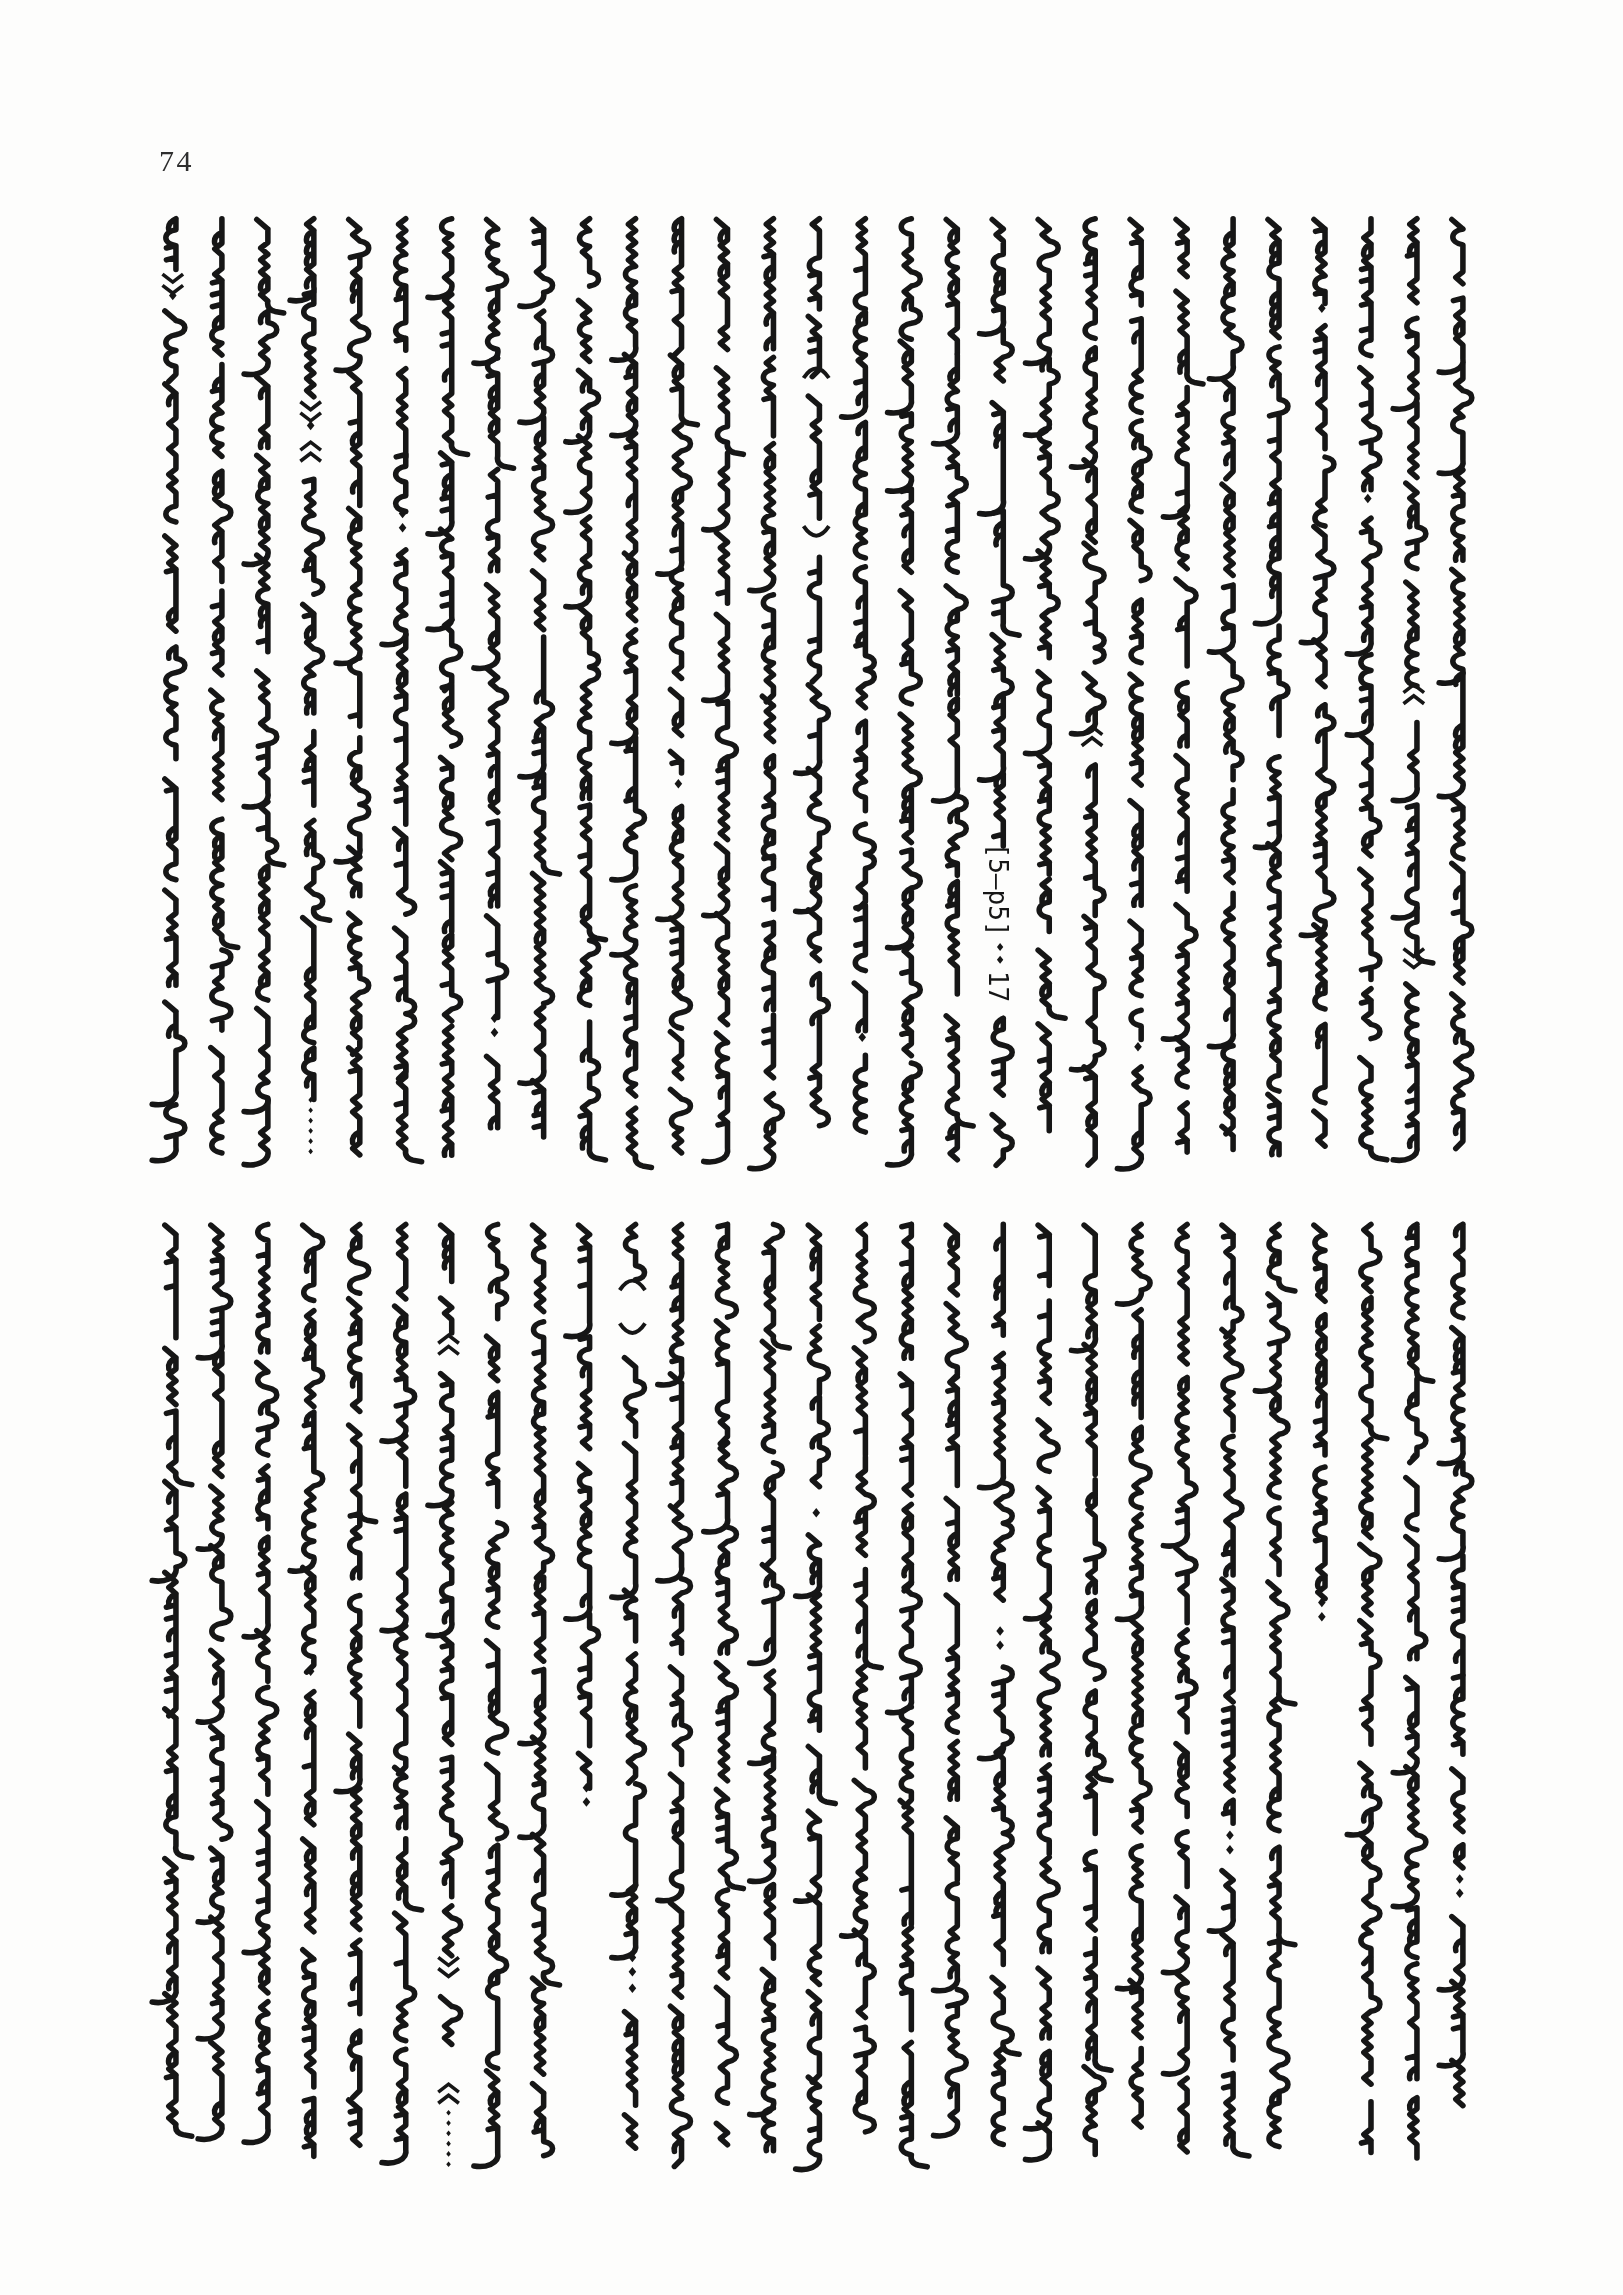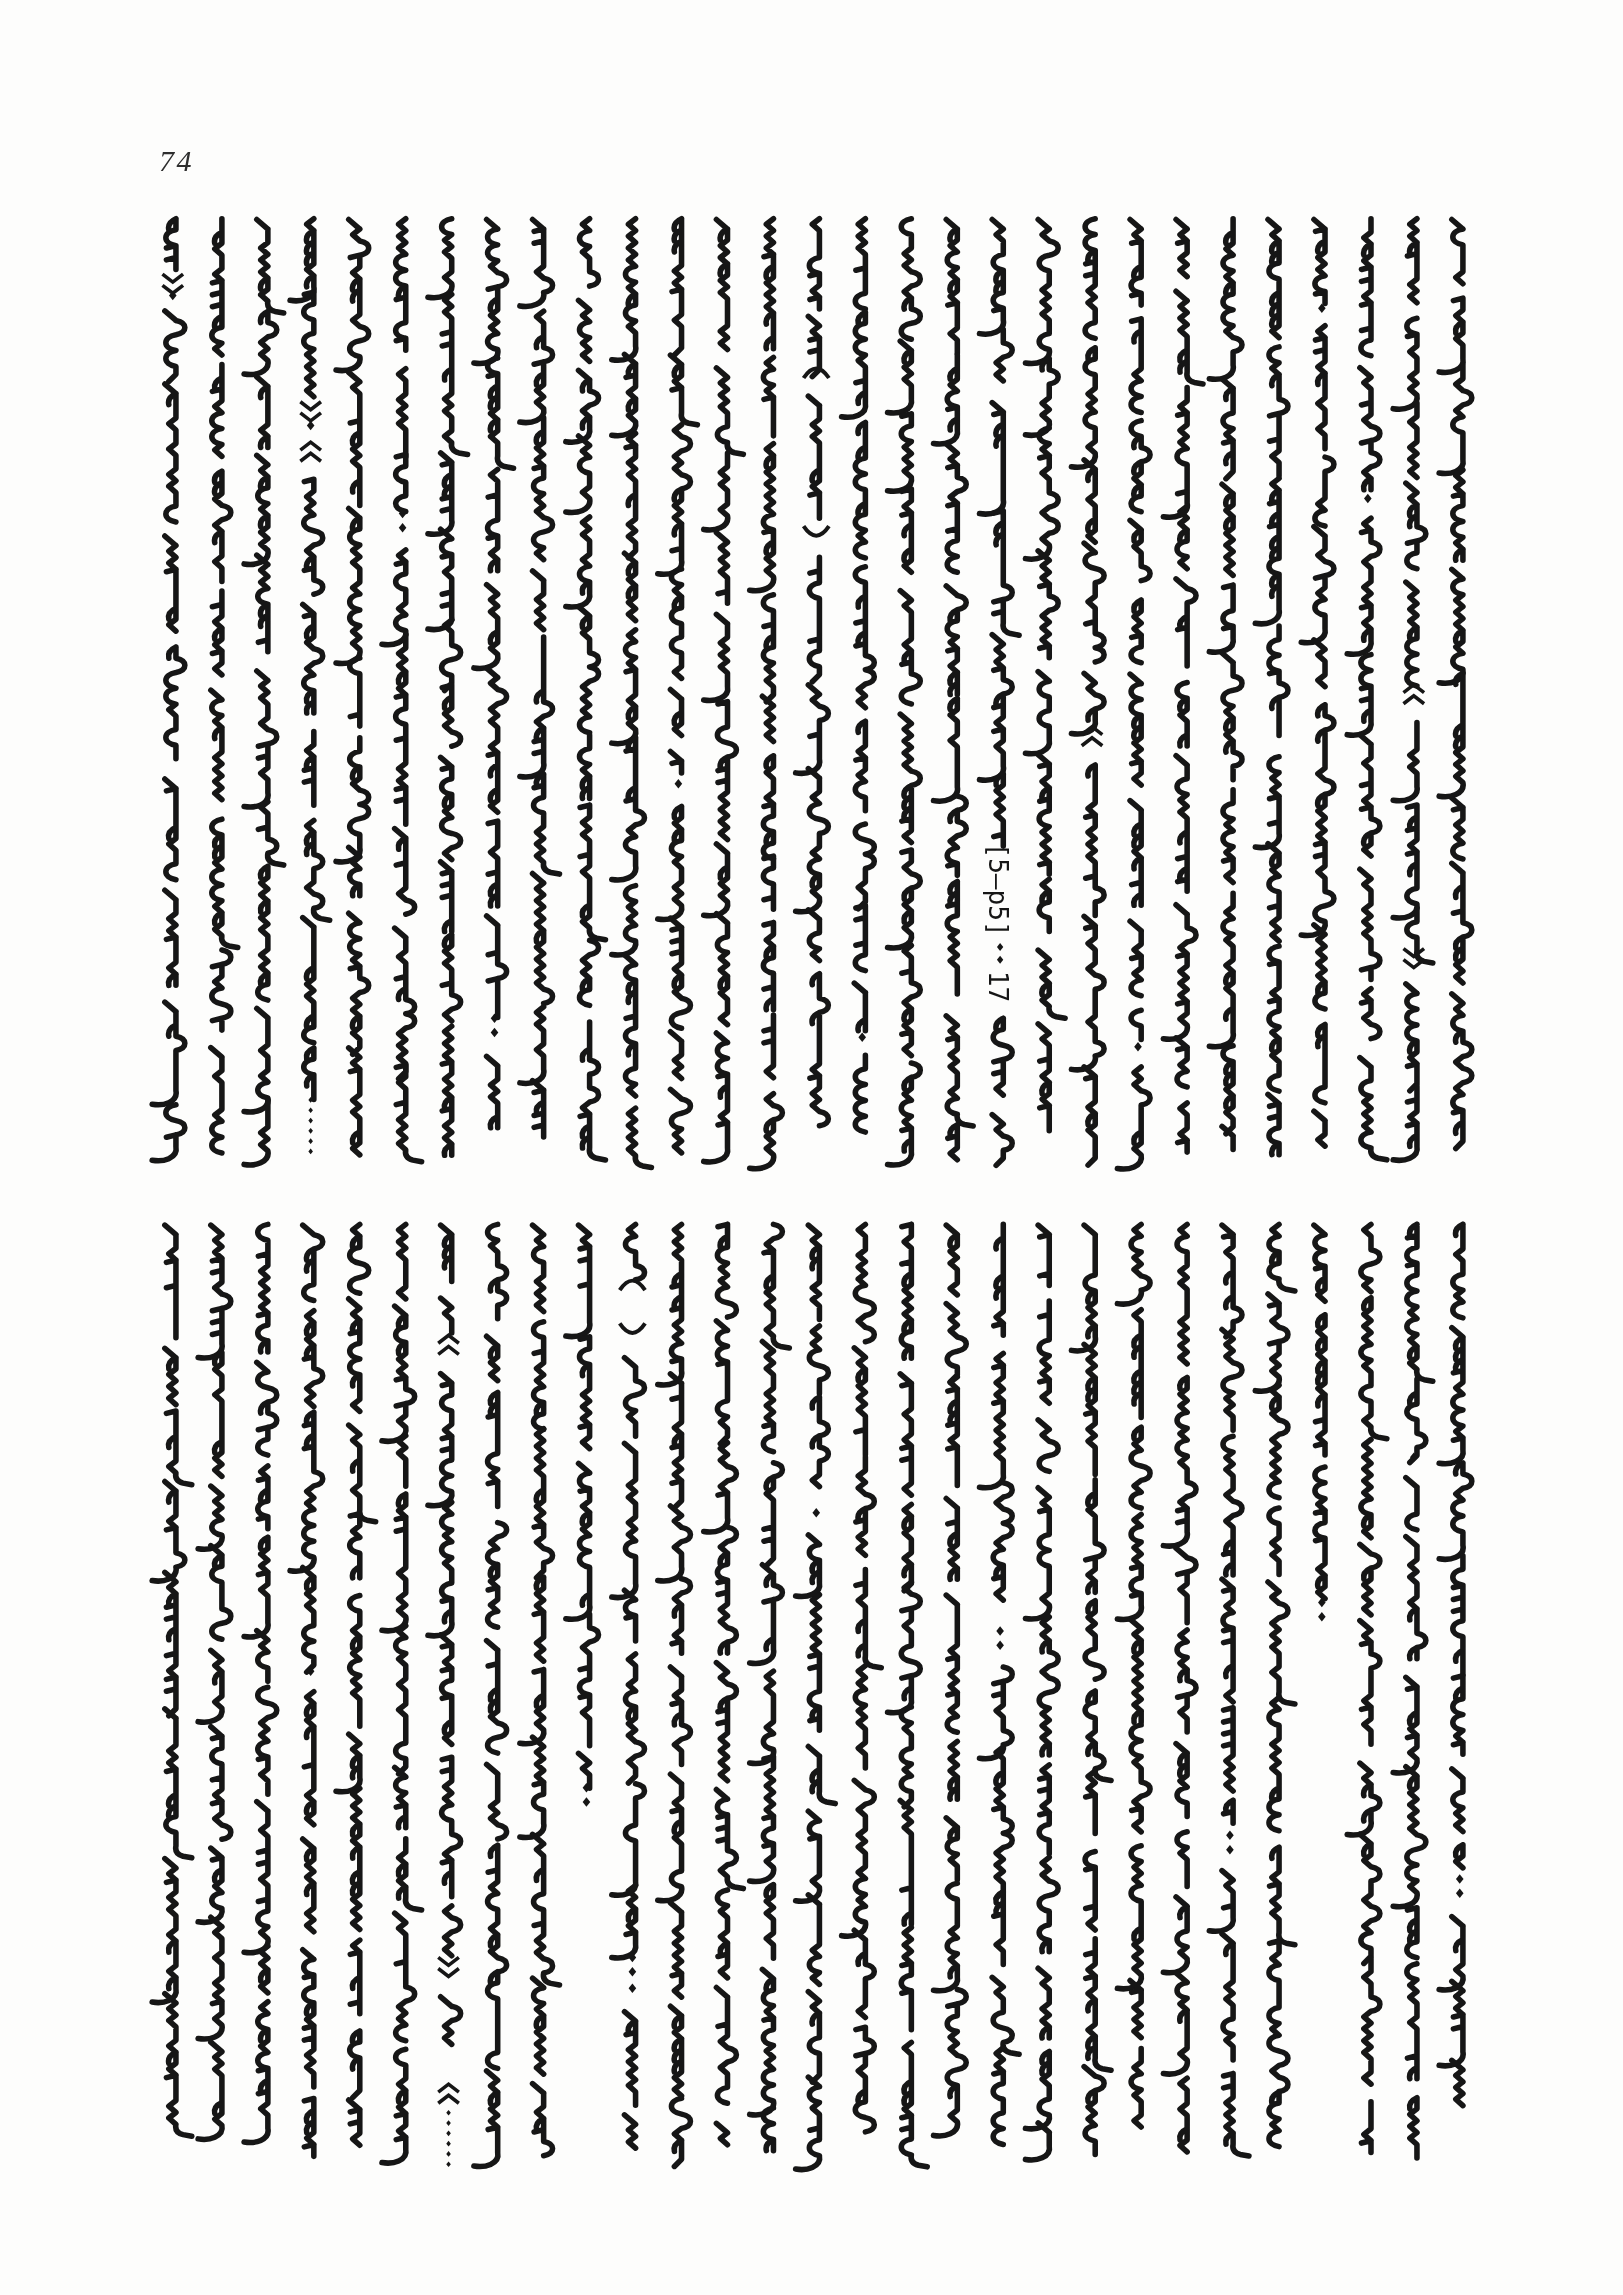--- a/index.html
+++ b/index.html
@@ -10,21 +10,20 @@
     overflow:hidden;
     font-family:"Liberation Serif", serif;
   }
   .page-number{
     position:absolute;
     left:159px;top:144px;
     font-size:30px;
     letter-spacing:2.4px;
     color:#2e2e2e;
     font-family:"Liberation Serif", serif;
-    font-style:italic;
   }
   svg.script{position:absolute;left:0;top:0;}
 </style>
 </head>
 <body>
 
 <div class="page">
   <div class="page-number">74</div>
   <svg class="script" width="1623" height="2295" xmlns="http://www.w3.org/2000/svg" viewBox="0 0 2048 2896">
       <g>

